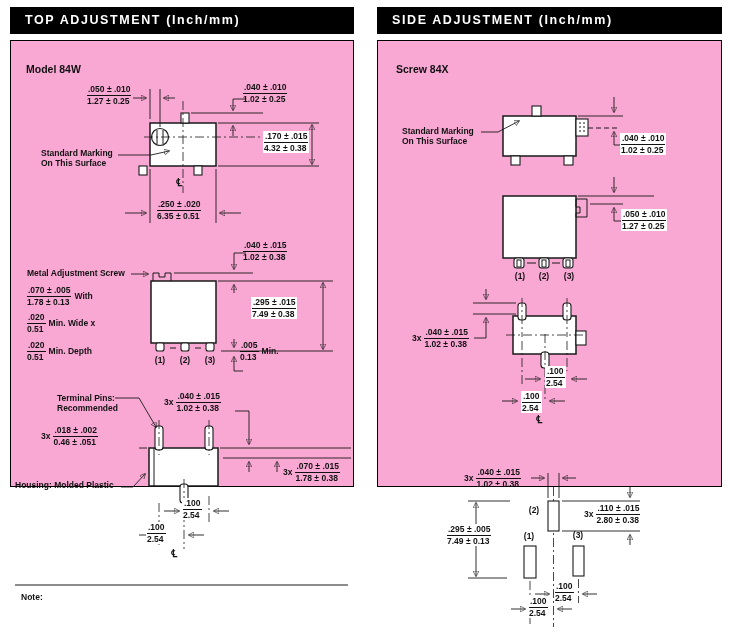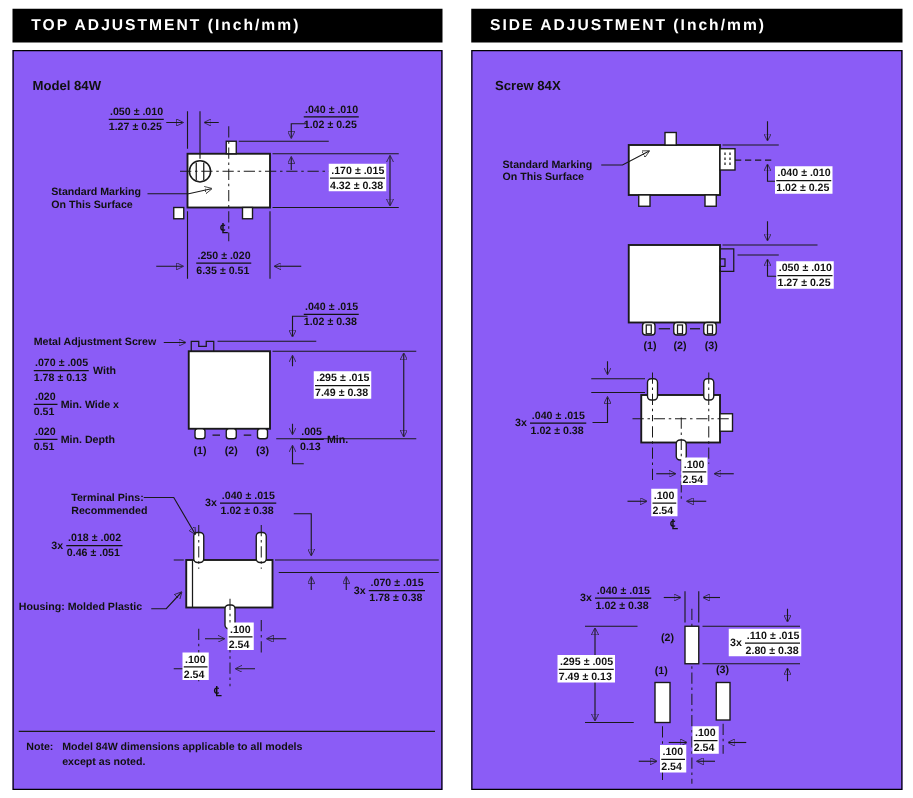--- a/index.html
+++ b/index.html
@@ -1,21 +1,21 @@
 <!DOCTYPE html>
 <html><head>
 <meta charset="utf-8">
 <style>
 *{margin:0;padding:0;box-sizing:border-box}
 html,body{width:730px;height:638px}
 body{background:#fff;font-family:"Liberation Sans",sans-serif;color:#111;position:relative;overflow:hidden}
 .hdr{position:absolute;top:7px;height:27px;background:#000;color:#fff;font-size:12.5px;font-weight:bold;letter-spacing:1.6px;line-height:27px;padding-left:15px}
 #hdr-left{left:10px;width:344px}
 #hdr-right{left:377px;width:345px}
-.panel{position:absolute;top:40px;width:344px;height:592px;border:1.7px solid #000;background:#8b5cf6}
+.panel{position:absolute;top:40px;width:344px;height:447px;border:1.7px solid #000;background:#f9a8d4}
 #panel-left{left:10px}
 #panel-right{left:377px;width:345px}
 .art{position:absolute;left:0;top:0}
 svg line,svg rect,svg circle,svg polyline,svg path{stroke:#1a1a1a;stroke-width:1;fill:none}
 svg .body{stroke-width:1.5;fill:#fff}
 svg .pin{fill:#fff;stroke-width:1.1}
 svg .scr{fill:#fff;stroke-width:1.2}
 svg .cl{stroke-width:0.8;stroke-dasharray:9 3 2 3}
 svg .dl{stroke-width:0.9}
 .dim,.lbl{position:absolute;font-size:8.5px;font-weight:bold;line-height:1.18;white-space:nowrap}
@@ -233,24 +233,20 @@
   <div class="dim bg" style="left:135px;top:481px">
       <span class="frac">
         <span class="t">.100</span>
         <span class="b">2.54</span>
       </span>
     </div>
   <div class="cl-sym" style="left:160px;top:504px">℄</div>
 
   <div class="note">
     <span>Note:</span>
-    <span>
-      <span style="display:block">Model 84W dimensions applicable to all models</span>
-      <span style="display:block">except as noted.</span>
-    </span>
   </div>
 </div>
 
 <div class="panel" id="panel-right">
   <svg class="art" width="342" height="589" viewBox="0 0 342 589">
     <defs>
       <marker id="ahR" viewBox="0 0 10 10" refX="8.5" refY="5" markerWidth="6.5" markerHeight="6.5" orient="auto-start-reverse">
         <path d="M0,0L10,5L0,10z" fill="#1a1a1a" stroke="none"></path>
       </marker>
     </defs>

